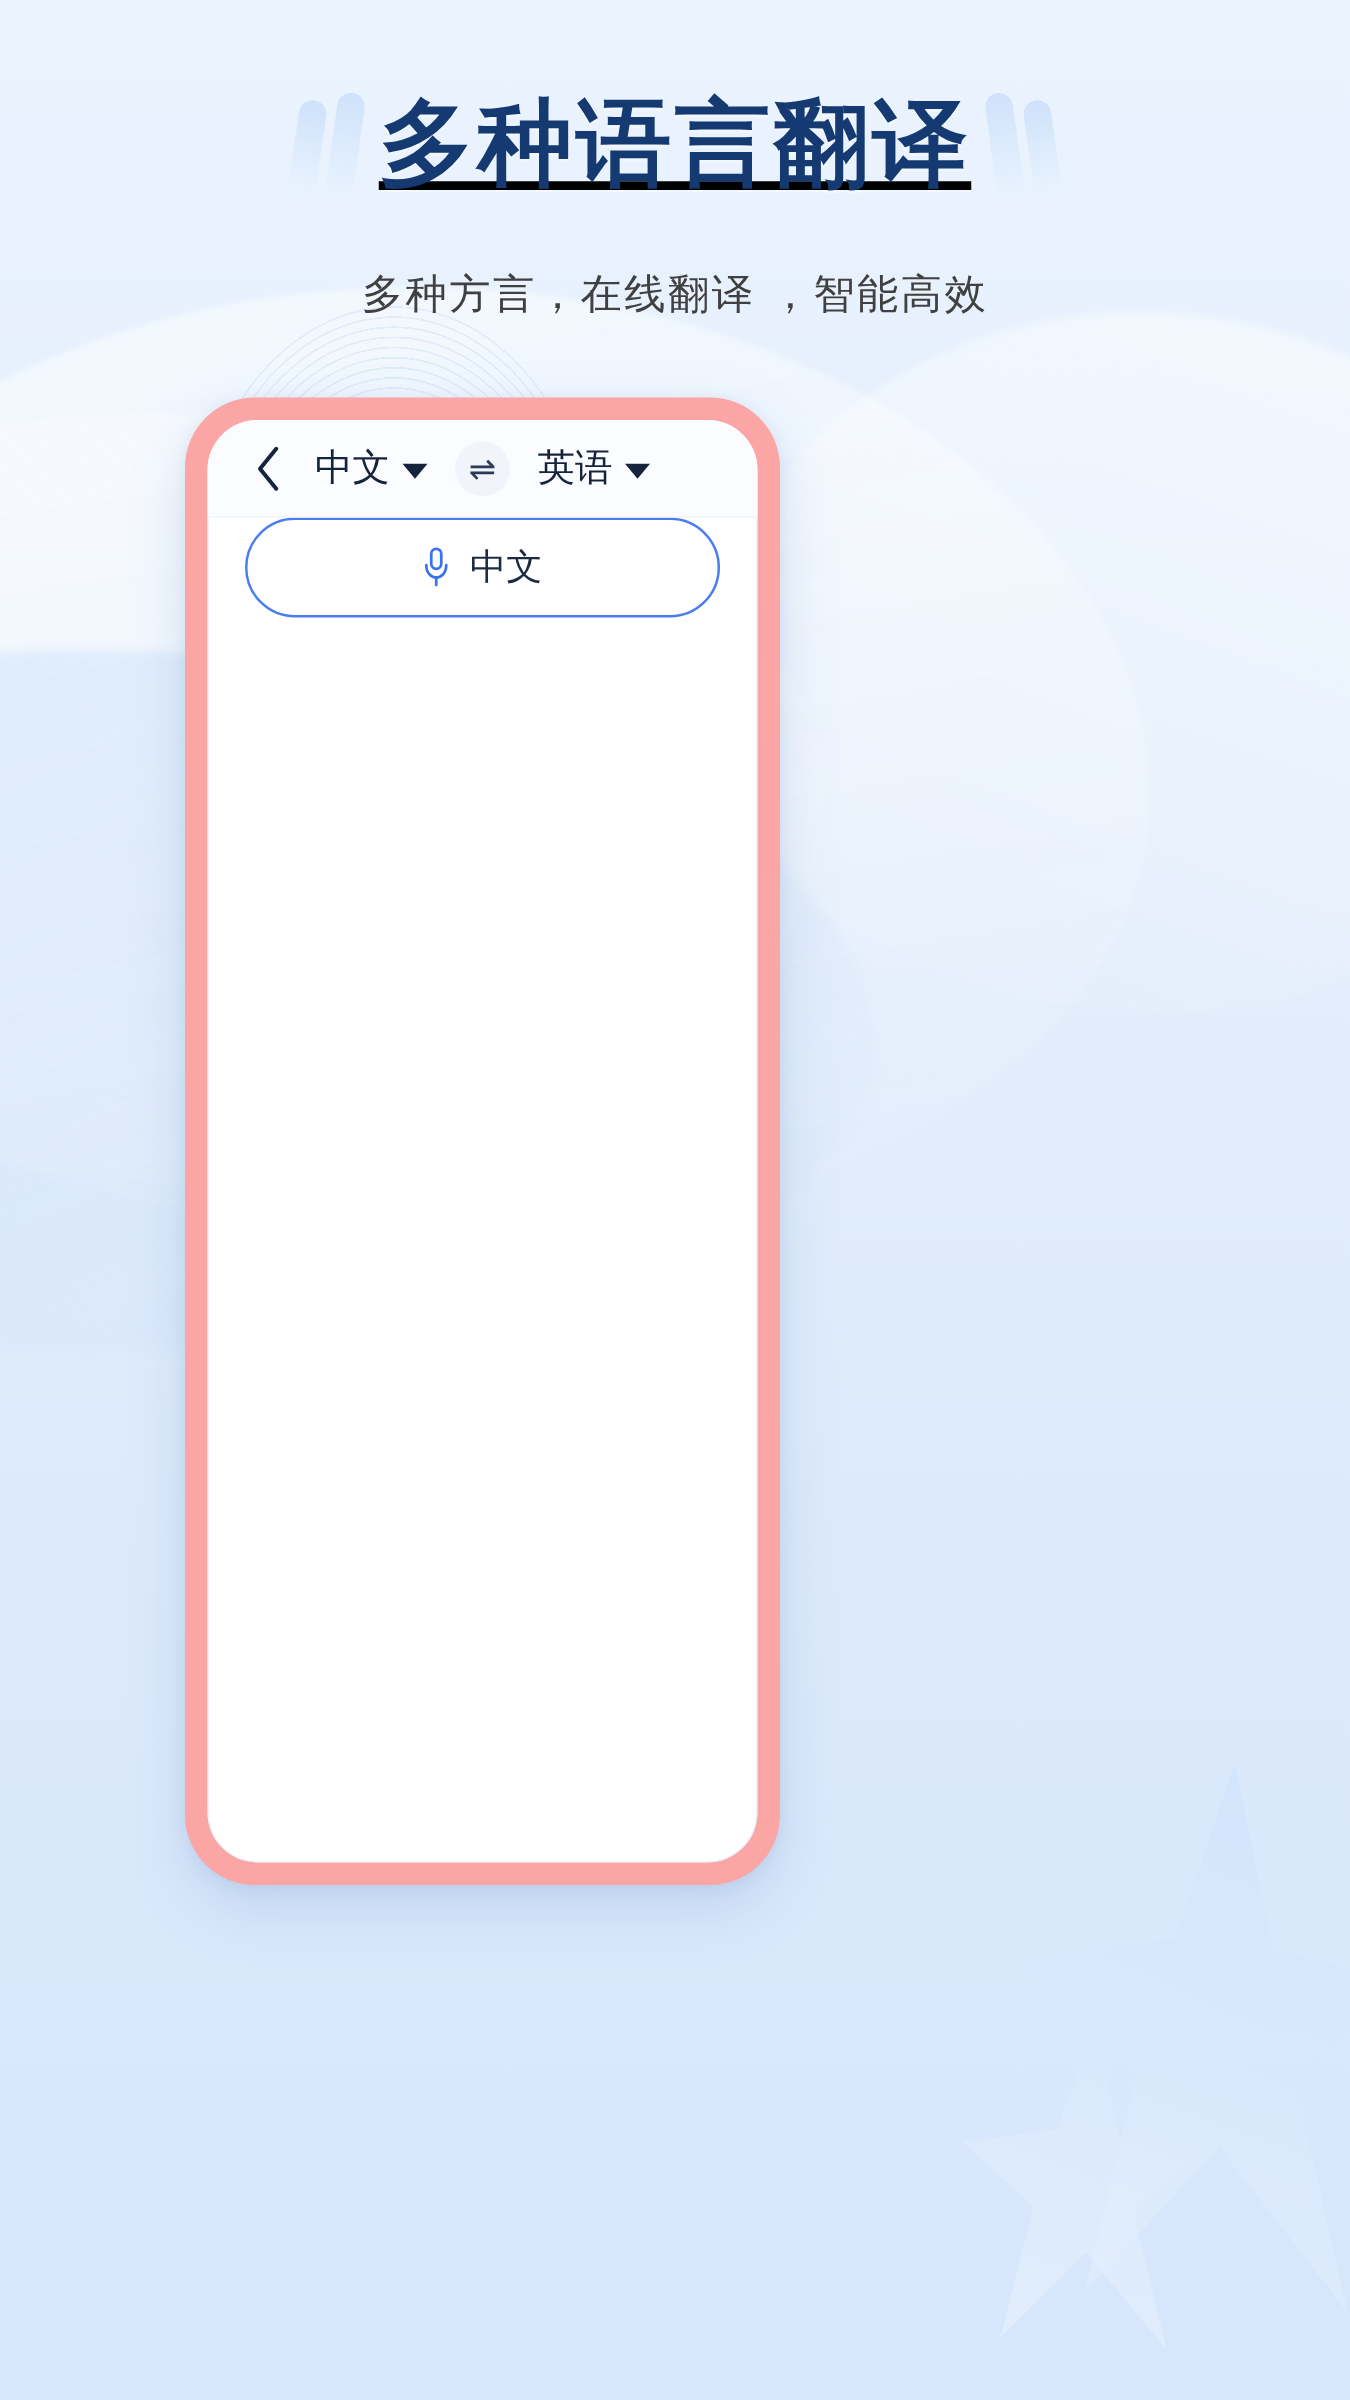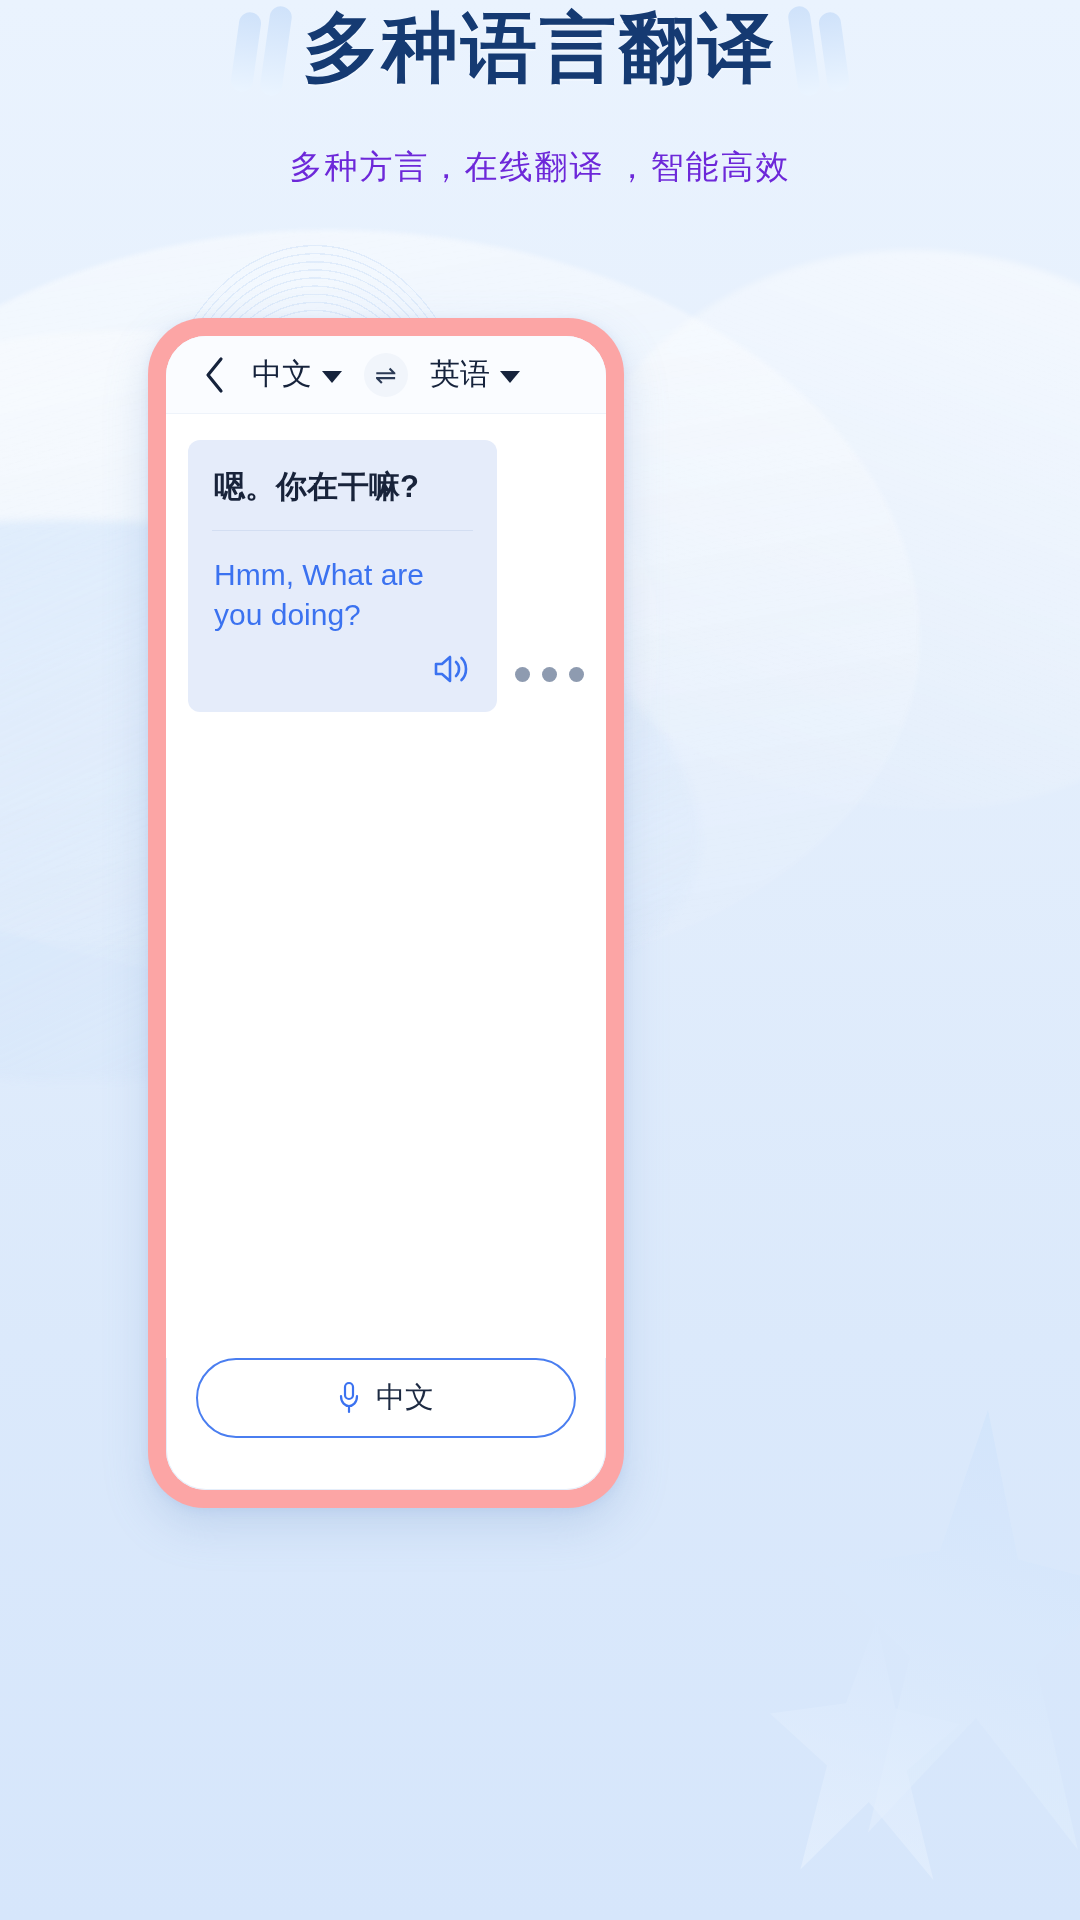--- a/index.html
+++ b/index.html
@@ -56,21 +56,21 @@
       rgba(173,203,242,.33) 0px, rgba(173,203,242,.33) 1px,
       rgba(173,203,242,0) 1px, rgba(173,203,242,0) 6px);
     transform:scaleY(1.35) rotate(-12deg);
     opacity:.8;
   }
 
   
   .header{ position:absolute; left:0; right:0; top:0; text-align:center; }
 
   .title-wrap{
-    position:relative; display:inline-block; padding:0 62px;
+    position:relative; display:inline-block; margin-top:68px; padding:0 62px;text-decoration:underline;
   }
   .title{
     font-size:76px; font-weight:bold; color:#153a72; letter-spacing:3px;
     line-height:1.25; position:relative; z-index:2;
     text-shadow:0 2px 0 rgba(255,255,255,.35);
   }
   .quote{
     position:absolute; top:6px; width:62px; height:92px; z-index:1;
   }
   .quote span{
@@ -79,21 +79,21 @@
     background:linear-gradient(180deg,#cfe2fa,#eaf4ff);
   }
   .quote.left{ left:-6px; }
   .quote.left span.s1{ left:0;  transform:rotate(8deg); height:80px; top:6px;}
   .quote.left span.s2{ left:30px; transform:rotate(8deg); }
   .quote.right{ right:-6px; }
   .quote.right span.s1{ right:0;  transform:rotate(-8deg); height:80px; top:6px;}
   .quote.right span.s2{ right:30px; transform:rotate(-8deg); }
 
   .subtitle{
-    margin-top:50px; font-size:33px; color:#6d28d9; letter-spacing:2px;
+    margin-top:50px; font-size:33px; color:#404040; letter-spacing:2px;
   }
 
   
   .phone{
     position:absolute; left:148px; top:318px; width:476px; height:1190px;
     background:#fca5a5; border-radius:56px;
     box-shadow:0 18px 44px rgba(120,155,205,.26), 0 2px 10px rgba(120,155,205,.15);
     padding:18px;
   }
   .screen{
@@ -220,48 +220,20 @@
           <span>⇌</span>
         </div>
 
         <div class="lang-pick">
           <span>英语</span>
           <span class="caret"></span>
         </div>
       </div>
     </div>
 
-    <div class="chat">
-      <div class="msg-row">
-
-        <div class="bubble">
-          <div class="src-text">嗯。你在干嘛?</div>
-          <div class="divider"></div>
-          <div class="dst-text">Hmm, What are you doing?</div>
-          <div class="speaker-row">
-            <span class="speaker">
-              <span>
-                <svg width="42" height="42" viewBox="0 0 42 42" fill="none">
-                  <path d="M7 16 H13 L21 9 V33 L13 26 H7 Z" stroke="currentColor" stroke-width="2.6" stroke-linejoin="round" stroke-linecap="round"></path>
-                  <path d="M27 14 C31 17.5 31 24.5 27 28" stroke="currentColor" stroke-width="2.6" stroke-linecap="round"></path>
-                  <path d="M32.5 10 C38.5 15.5 38.5 26.5 32.5 32" stroke="currentColor" stroke-width="2.6" stroke-linecap="round"></path>
-                </svg>
-              </span>
-            </span>
-          </div>
-        </div>
-
-        <div class="dots">
-          <i></i>
-          <i></i>
-          <i></i>
-        </div>
-
-      </div>
-    </div>
 
     <div class="bottom">
       <div class="mic-btn">
         <span class="mic">
           <svg width="22" height="34" viewBox="0 0 22 34" fill="none">
             <rect x="7" y="2" width="8" height="16" rx="4" stroke="currentColor" stroke-width="2.2"></rect>
             <path d="M3 15 C3 22 7.5 25 11 25 C14.5 25 19 22 19 15" stroke="currentColor" stroke-width="2.2" stroke-linecap="round"></path>
             <path d="M11 25 V31" stroke="currentColor" stroke-width="2.2" stroke-linecap="round"></path>
           </svg>
         </span>

